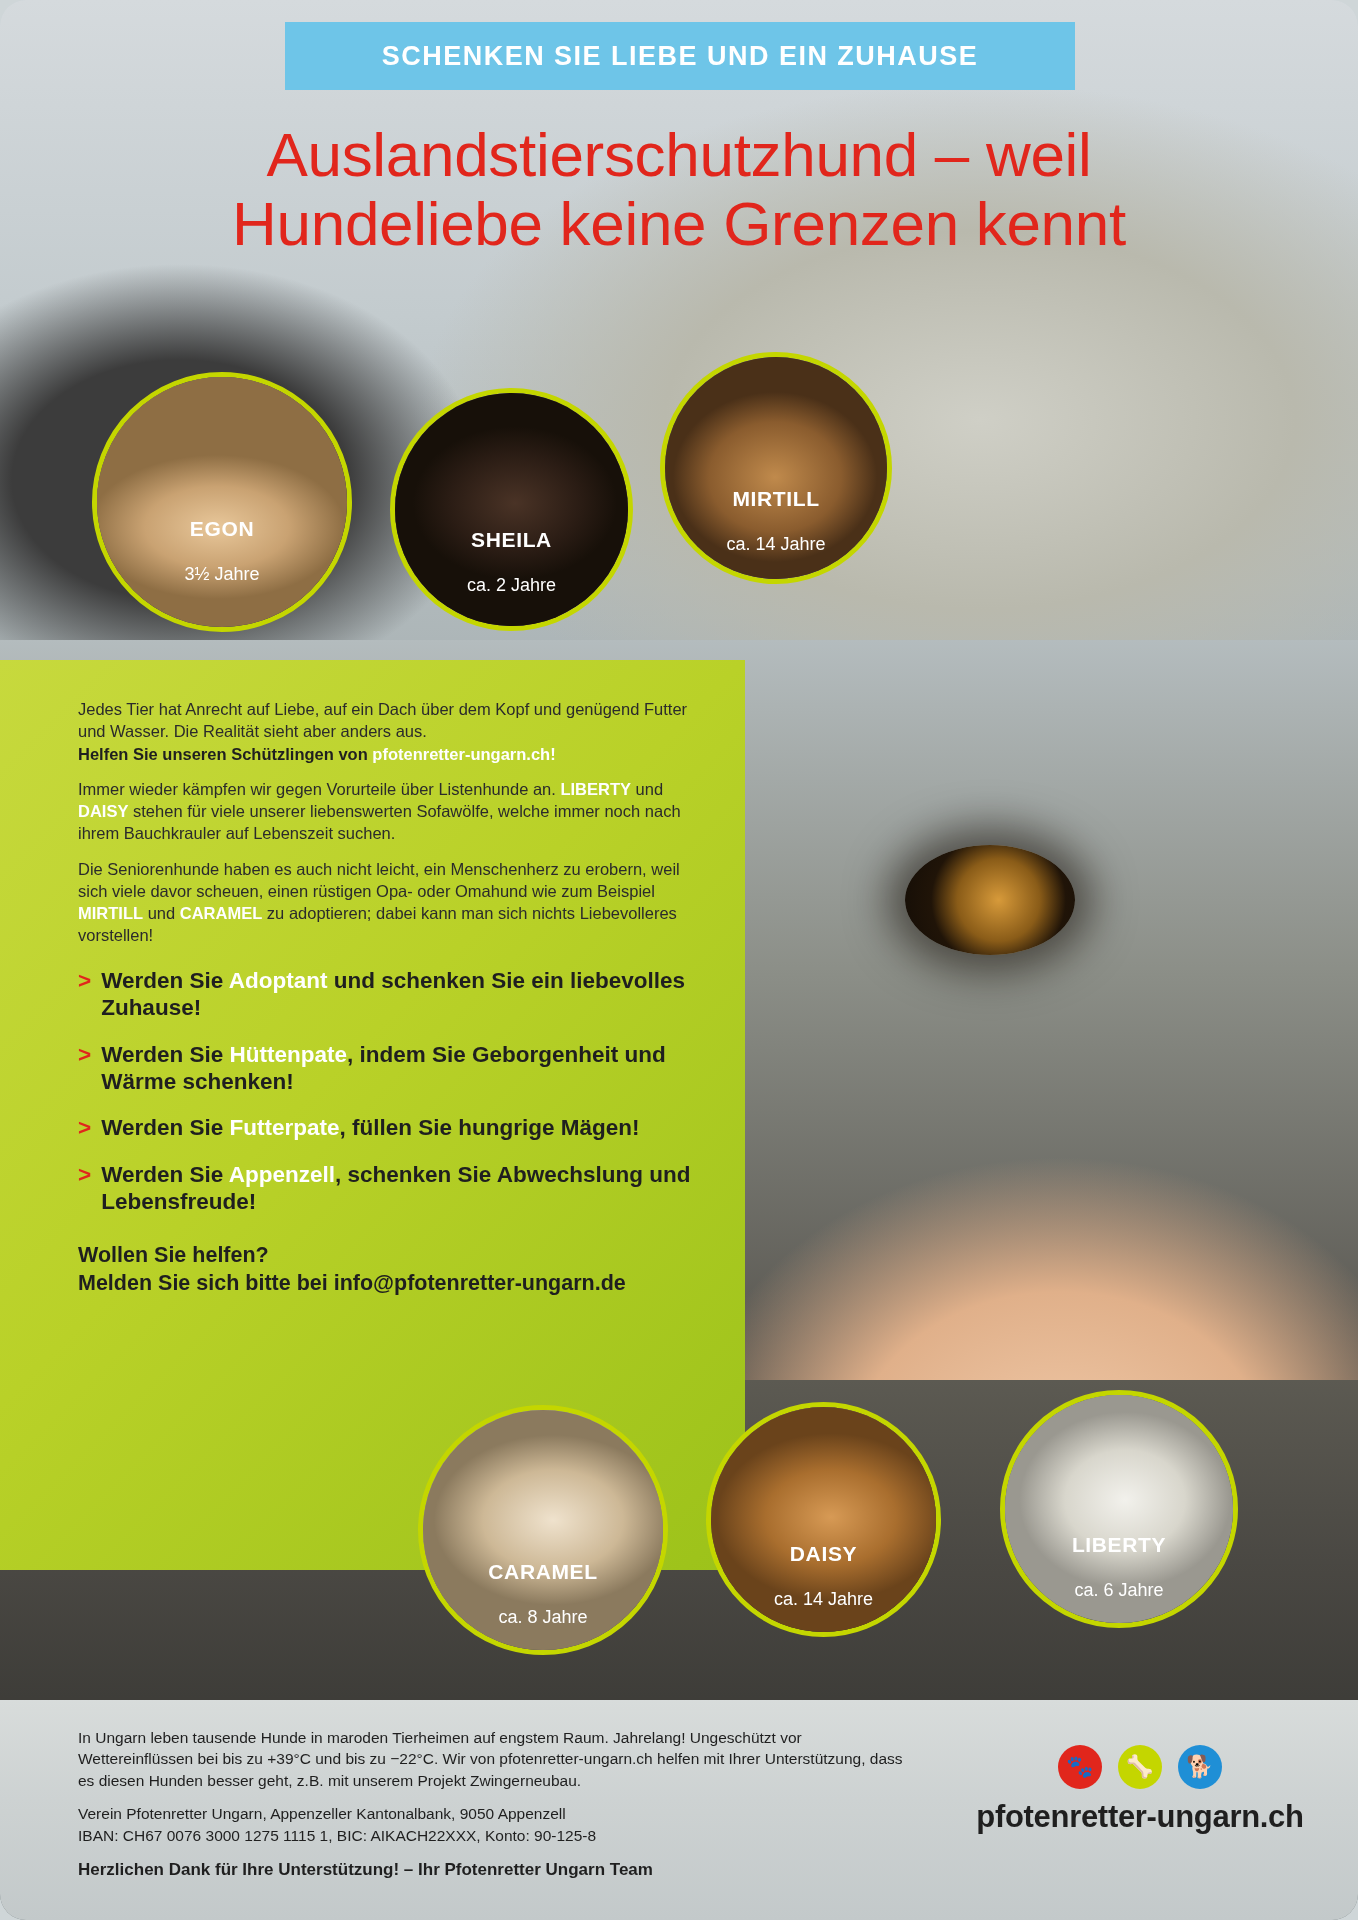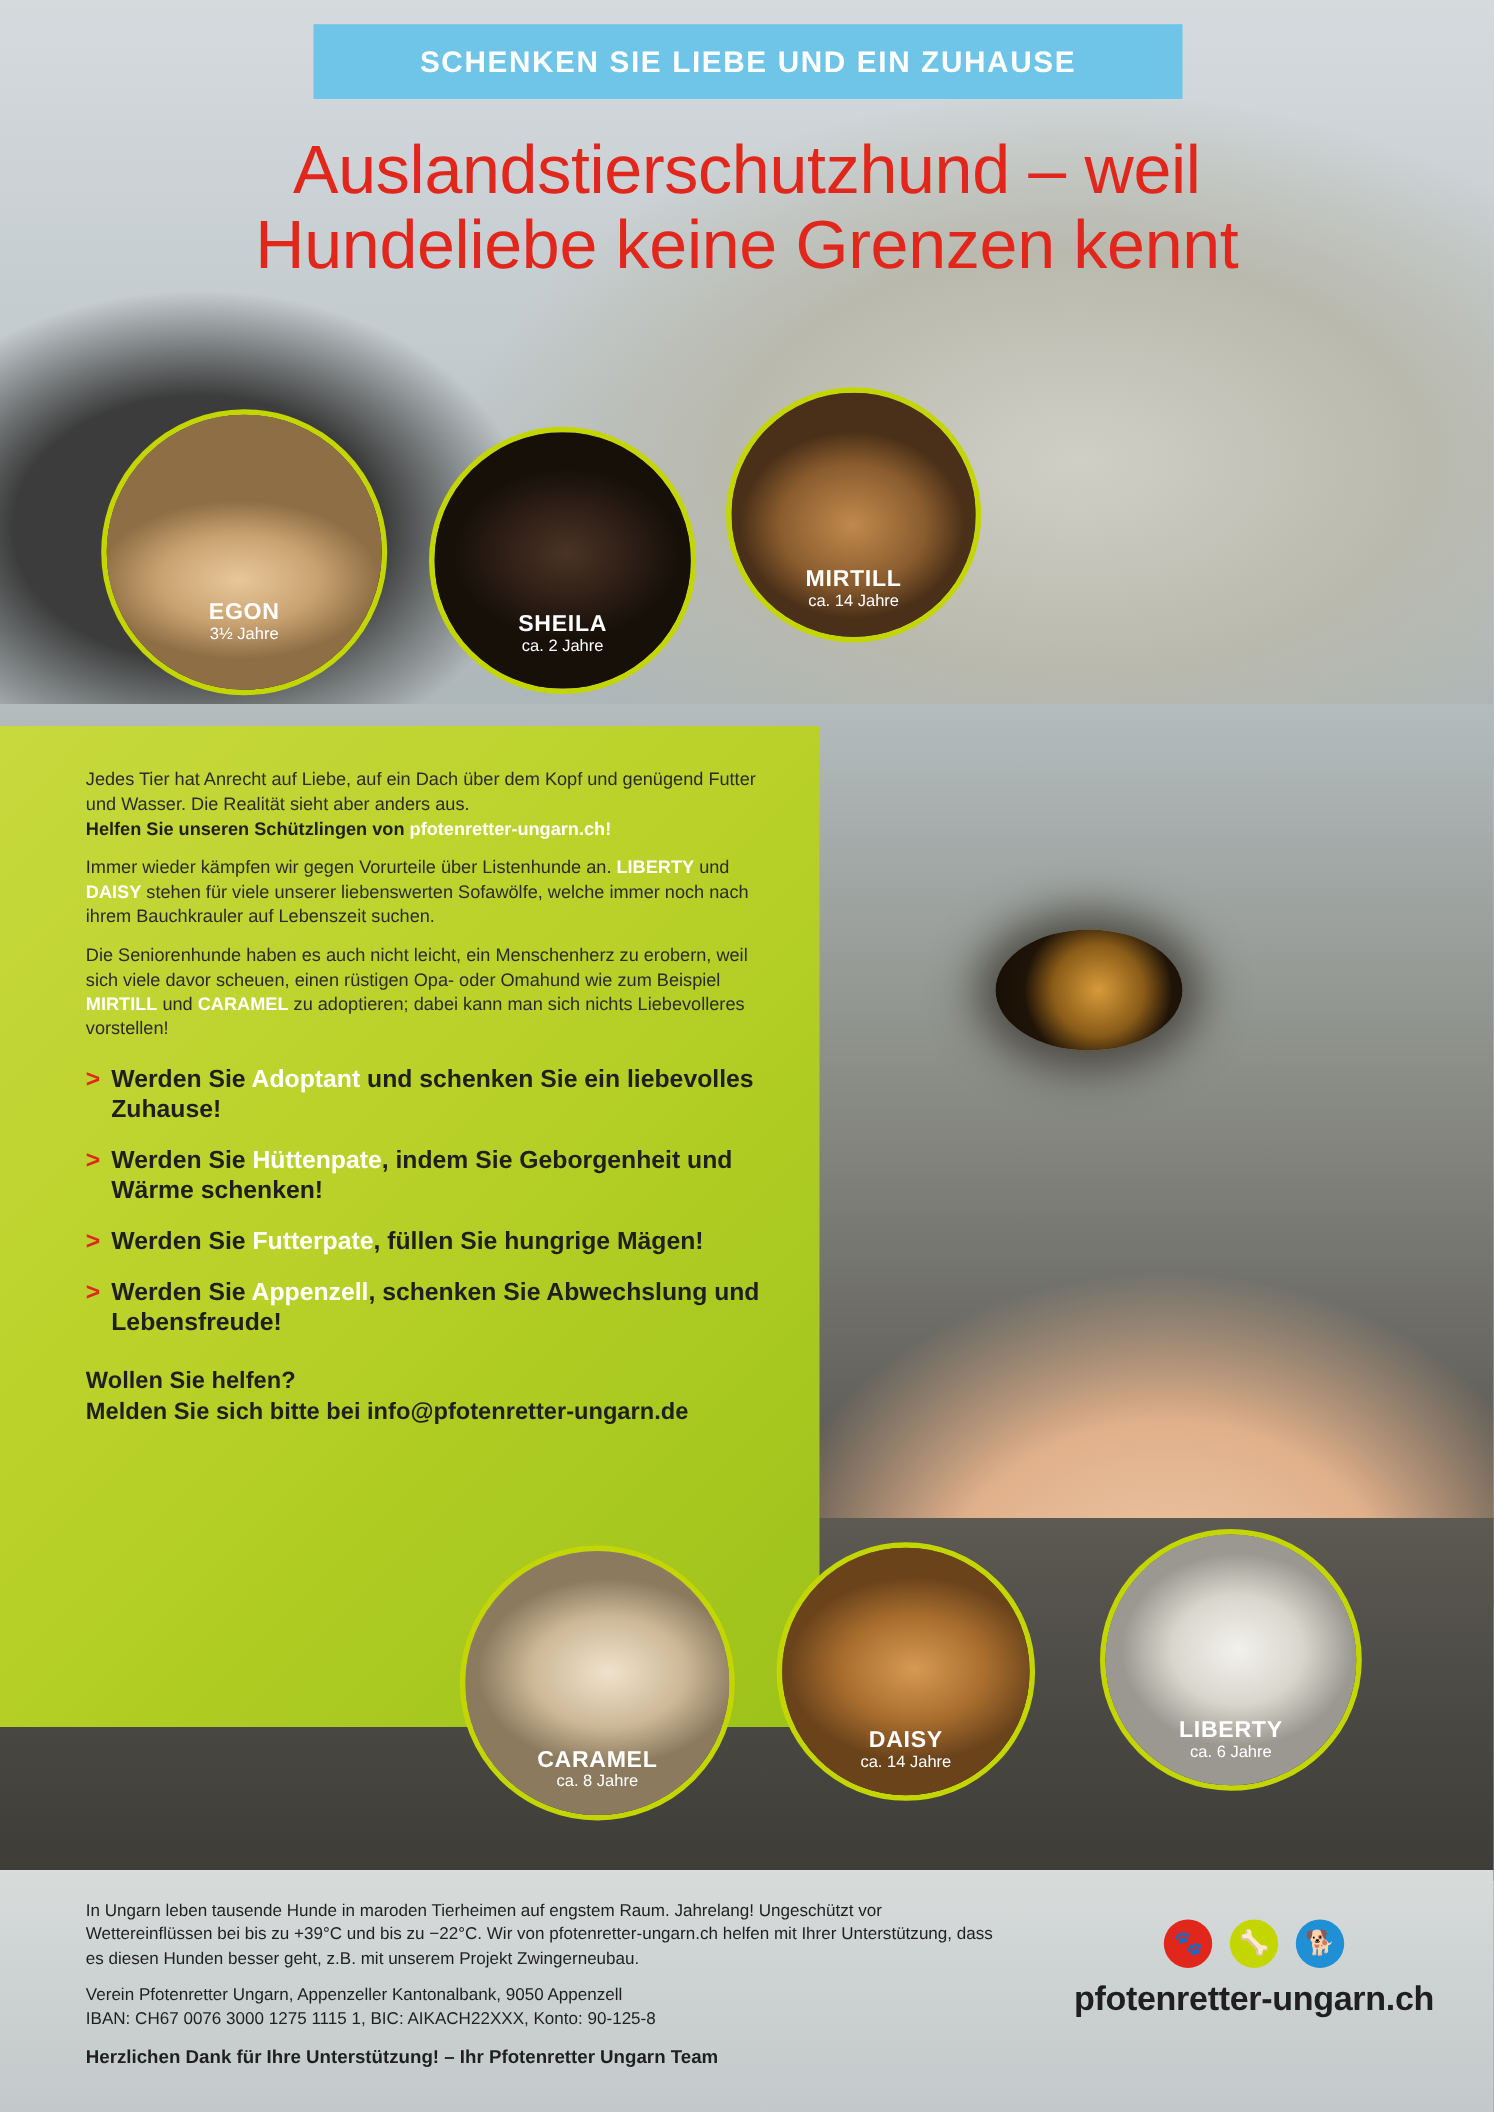--- a/index.html
+++ b/index.html
@@ -7,20 +7,21 @@
     width: 1358px; height: 1920px;
     font-family: "Liberation Sans", sans-serif;
     background: #cfd6d8;
     overflow: hidden;
   }
   .poster {
     position: relative;
     width: 1358px; height: 1920px;
     overflow: hidden;
     background: linear-gradient(180deg,#c9d2d6 0%, #b9c3c8 30%, #9aa5a9 60%, #6f7a7c 100%);
+    border-radius: 26px;
   }
 
   
   .bg-top {
     position: absolute; left: 0; top: 0; width: 1358px; height: 700px;
     background:
       radial-gradient(ellipse 420px 300px at 180px 480px, #3c3c3c 0%, #3c3c3c 40%, rgba(60,60,60,0) 72%),
       radial-gradient(ellipse 700px 420px at 980px 420px, #cfcfc6 0%, #b9b9ad 45%, rgba(185,185,173,0) 80%),
       linear-gradient(180deg,#d5dadd 0%, #c3cbce 45%, #a9b2b4 100%);
   }
@@ -76,21 +77,21 @@
     position: absolute; border-radius: 50%;
     border: 5px solid #c4d600;
     overflow: hidden;
   }
   .dog .photo { position: absolute; inset: 0; }
   .dog .badge {
     position: absolute; left: 0; bottom: 0; width: 100%;
     text-align: center; color: #fff;
   }
   .badge .name { font-weight: bold; font-size: 21px; letter-spacing: .03em; line-height: 1.05; }
-  .badge .age  { font-size: 15px; line-height: 1.15; }
+  .badge .age  { font-size: 18px; line-height: 1.15; margin-top: 24px; }
 
   #dog-egon  { left: 92px;  top: 372px; width: 260px; height: 260px; }
   #dog-egon .photo {
     background:
       radial-gradient(ellipse 160px 90px at 120px 150px, #e8c79a 0%, #c9a272 45%, #8e6e44 80%),
       linear-gradient(140deg,#9a8a6c 0%, #6d5f49 45%, #3d3a32 100%);
   }
   #dog-egon .badge { padding-bottom: 42px; }
 
   #dog-sheila { left: 390px; top: 388px; width: 243px; height: 243px; }

